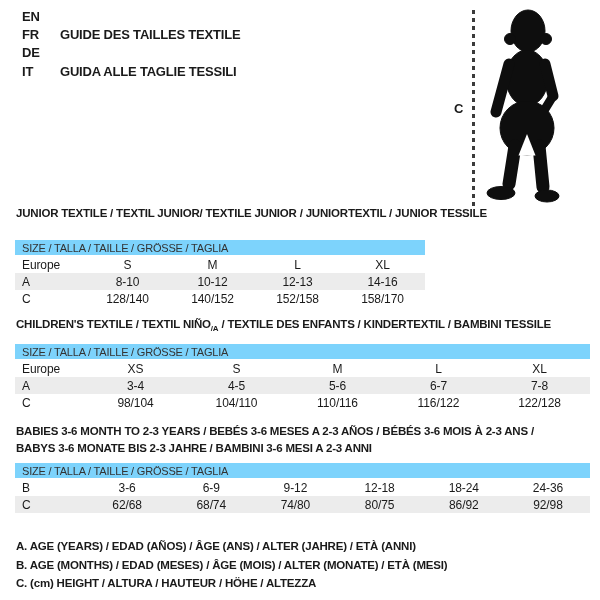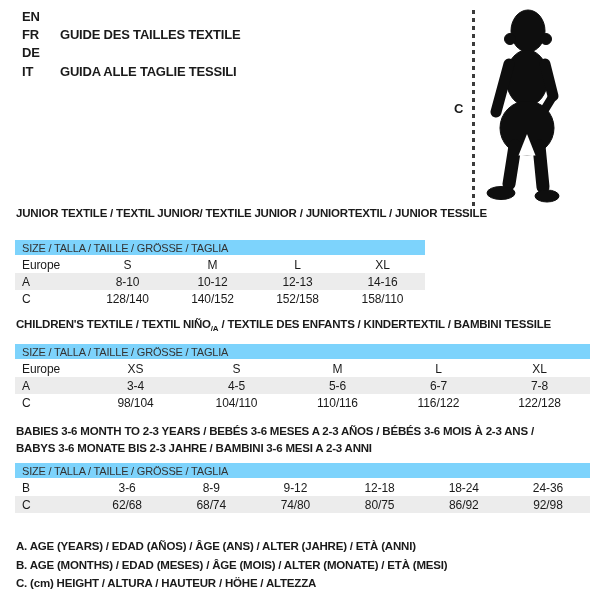--- a/index.html
+++ b/index.html
@@ -107,21 +107,21 @@
         <span class="tcell">8-10</span>
         <span class="tcell">10-12</span>
         <span class="tcell">12-13</span>
         <span class="tcell">14-16</span>
       </div>
       <div class="trow">
         <span class="tlabel">C</span>
         <span class="tcell">128/140</span>
         <span class="tcell">140/152</span>
         <span class="tcell">152/158</span>
-        <span class="tcell">158/110</span>
+        <span class="tcell">158/170</span>
       </div>
     </div>
 </div>
 
 <div id="sec-children-title" class="sec-title">
   <span>CHILDREN'S TEXTILE / TEXTIL NIÑO</span><sub>/A</sub><span> / TEXTILE DES ENFANTS / KINDERTEXTIL / BAMBINI TESSILE</span>
 </div>
 <div id="tbl-children" class="size-table">
   <div class="size-bar">SIZE / TALLA / TAILLE / GRÖSSE / TAGLIA</div>
   <div>
@@ -155,21 +155,21 @@
 <div id="sec-babies-title" class="sec-title">
   <div>BABIES 3-6 MONTH TO 2-3 YEARS / BEBÉS 3-6 MESES A 2-3 AÑOS / BÉBÉS 3-6 MOIS À 2-3 ANS /</div>
   <div>BABYS 3-6 MONATE BIS 2-3 JAHRE / BAMBINI 3-6 MESI A 2-3 ANNI</div>
 </div>
 <div id="tbl-babies" class="size-table">
   <div class="size-bar">SIZE / TALLA / TAILLE / GRÖSSE / TAGLIA</div>
   <div>
       <div class="trow">
         <span class="tlabel">B</span>
         <span class="tcell">3-6</span>
-        <span class="tcell">8-9</span>
+        <span class="tcell">6-9</span>
         <span class="tcell">9-12</span>
         <span class="tcell">12-18</span>
         <span class="tcell">18-24</span>
         <span class="tcell">24-36</span>
       </div>
       <div class="trow shaded">
         <span class="tlabel">C</span>
         <span class="tcell">62/68</span>
         <span class="tcell">68/74</span>
         <span class="tcell">74/80</span>

